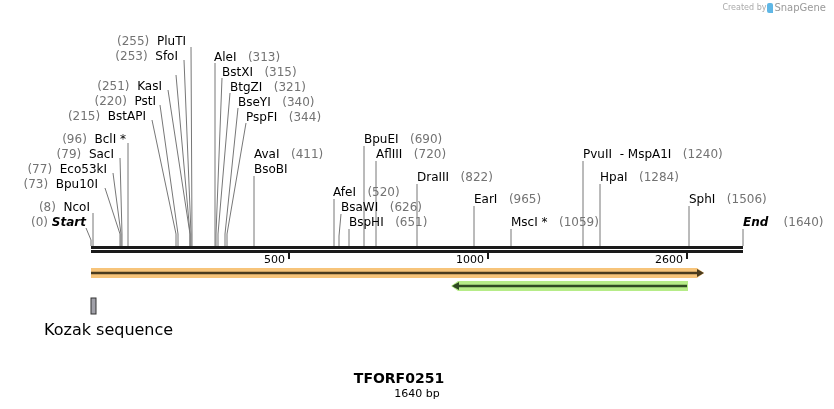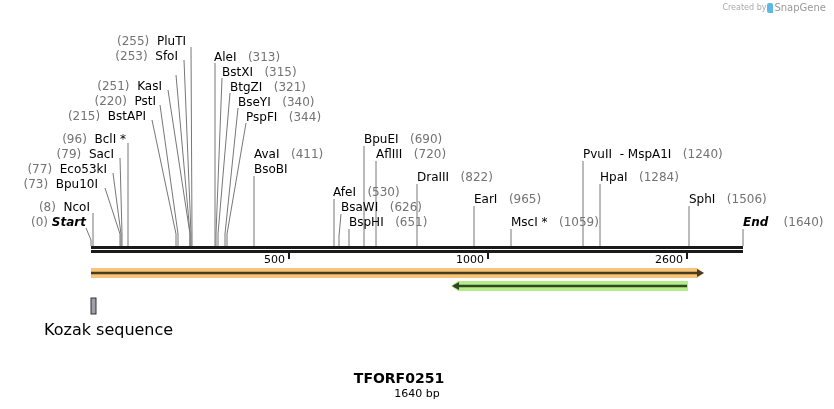--- a/index.html
+++ b/index.html
@@ -117,21 +117,21 @@
   <div class="lbl" style="right:656px;top:49px"><span class="ps">(253)</span>&nbsp; <span class="nm">SfoI</span></div>
   <div class="lbl" style="right:648px;top:34px"><span class="ps">(255)</span>&nbsp; <span class="nm">PluTI</span></div>
 
   <div class="lbl" style="left:214px;top:50px"><span class="nm">AleI</span>&nbsp;&nbsp; <span class="ps">(313)</span></div>
   <div class="lbl" style="left:222px;top:65px"><span class="nm">BstXI</span>&nbsp;&nbsp; <span class="ps">(315)</span></div>
   <div class="lbl" style="left:230px;top:80px"><span class="nm">BtgZI</span>&nbsp;&nbsp; <span class="ps">(321)</span></div>
   <div class="lbl" style="left:238px;top:95px"><span class="nm">BseYI</span>&nbsp;&nbsp; <span class="ps">(340)</span></div>
   <div class="lbl" style="left:246px;top:110px"><span class="nm">PspFI</span>&nbsp;&nbsp; <span class="ps">(344)</span></div>
   <div class="lbl" style="left:254px;top:147px"><span class="nm">AvaI</span>&nbsp;&nbsp; <span class="ps">(411)</span></div>
   <div class="lbl" style="left:254px;top:162px"><span class="nm">BsoBI</span></div>
-  <div class="lbl" style="left:333px;top:185px"><span class="nm">AfeI</span>&nbsp;&nbsp; <span class="ps">(530)</span></div>
+  <div class="lbl" style="left:333px;top:185px"><span class="nm">AfeI</span>&nbsp;&nbsp; <span class="ps">(520)</span></div>
   <div class="lbl" style="left:341px;top:200px"><span class="nm">BsaWI</span>&nbsp;&nbsp; <span class="ps">(626)</span></div>
   <div class="lbl" style="left:349px;top:215px"><span class="nm">BspHI</span>&nbsp;&nbsp; <span class="ps">(651)</span></div>
   <div class="lbl" style="left:364px;top:132px"><span class="nm">BpuEI</span>&nbsp;&nbsp; <span class="ps">(690)</span></div>
   <div class="lbl" style="left:376px;top:147px"><span class="nm">AflIII</span>&nbsp;&nbsp; <span class="ps">(720)</span></div>
   <div class="lbl" style="left:417px;top:170px"><span class="nm">DraIII</span>&nbsp;&nbsp; <span class="ps">(822)</span></div>
   <div class="lbl" style="left:474px;top:192px"><span class="nm">EarI</span>&nbsp;&nbsp; <span class="ps">(965)</span></div>
   <div class="lbl" style="left:511px;top:215px"><span class="nm">MscI *</span>&nbsp;&nbsp; <span class="ps">(1059)</span></div>
   <div class="lbl" style="left:583px;top:147px"><span class="nm" style="white-space:pre">PvuII  - MspA1I</span>&nbsp;&nbsp; <span class="ps">(1240)</span></div>
   <div class="lbl" style="left:600px;top:170px"><span class="nm">HpaI</span>&nbsp;&nbsp; <span class="ps">(1284)</span></div>
   <div class="lbl" style="left:689px;top:192px"><span class="nm">SphI</span>&nbsp;&nbsp; <span class="ps">(1506)</span></div>

